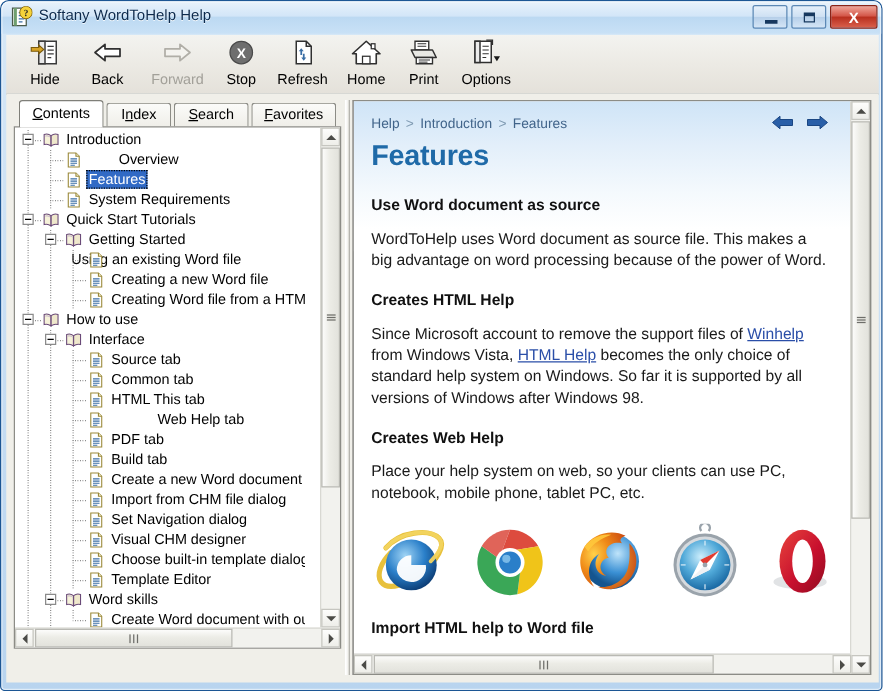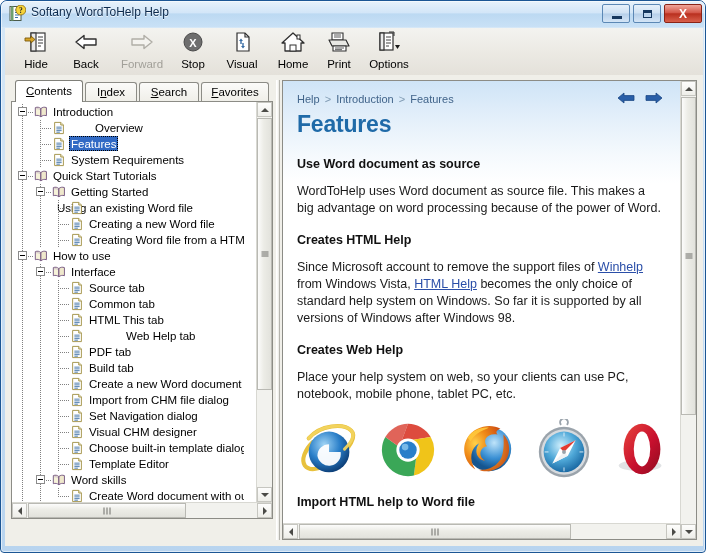--- a/index.html
+++ b/index.html
@@ -429,21 +429,21 @@
 
     <div class="tb-item" style="left:210px;width:54px;">
       <div class="tb-icon">
         <svg width="24" height="24" viewBox="0 0 24 24" style="position:absolute;left:50%;top:0;transform:translateX(-50%);">
           <path d="M7 3 h8 l4 4 v14 h-12 z" fill="#ffffff" stroke="#303030" stroke-width="1.2"></path>
           <path d="M15 3 v4 h4" fill="none" stroke="#303030" stroke-width="1.2"></path>
           <path d="M11 8.5 l2 2.5 h-1.3 v3 h-1.4 v-3 h-1.3 z" fill="#3a6ea5"></path>
           <path d="M13 18.5 l-2 -2.5 h1.3 v-3 h1.4 v3 h1.3 z" fill="#3a6ea5"></path>
         </svg>
       </div>
-      <div class="tb-label">Visual</div>
+      <div class="tb-label">Refresh</div>
     </div>
 
     <div class="tb-item" style="left:264px;width:48px;">
       <div class="tb-icon">
         <svg width="26" height="24" viewBox="0 0 26 24" style="position:absolute;left:50%;top:0;transform:translateX(-50%);">
           <path d="M13 3 L24 13 L21 13 L21 21 L5 21 L5 13 L2 13 Z" fill="#ffffff" stroke="#303030" stroke-width="1.3" stroke-linejoin="round"></path>
           <rect x="10" y="15" width="6" height="6" fill="#ffffff" stroke="#303030" stroke-width="1"></rect>
           <rect x="17" y="5" width="3" height="4" fill="#ffffff" stroke="#303030" stroke-width="1"></rect>
         </svg>
       </div>

